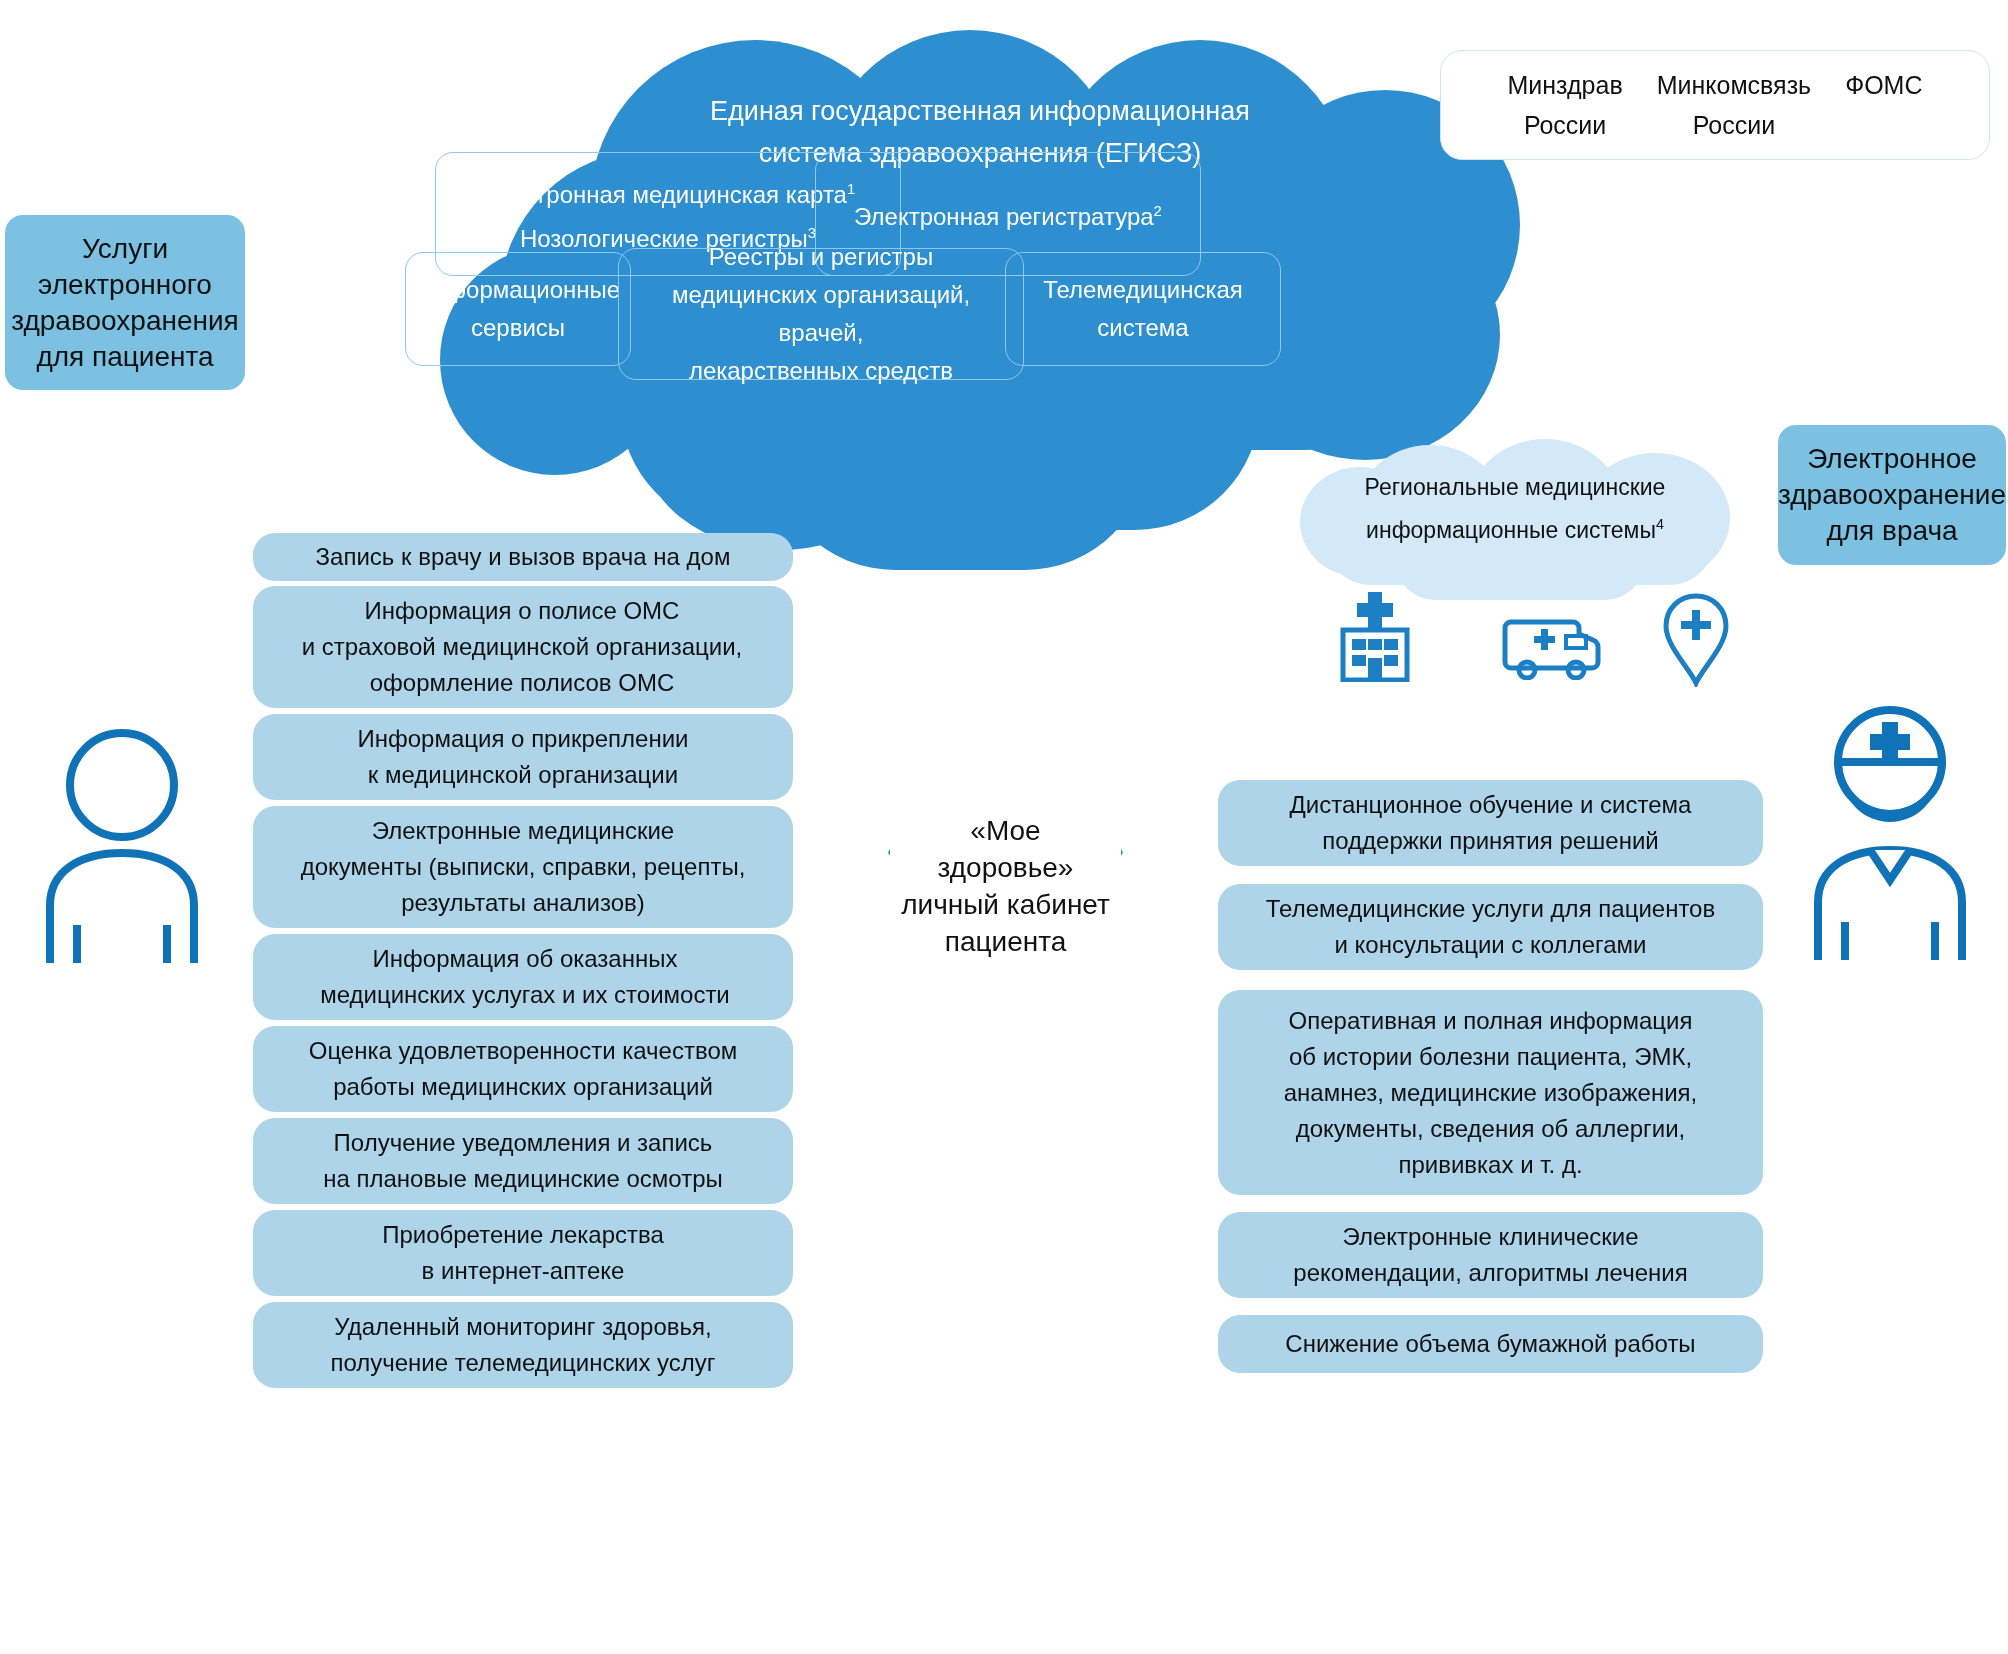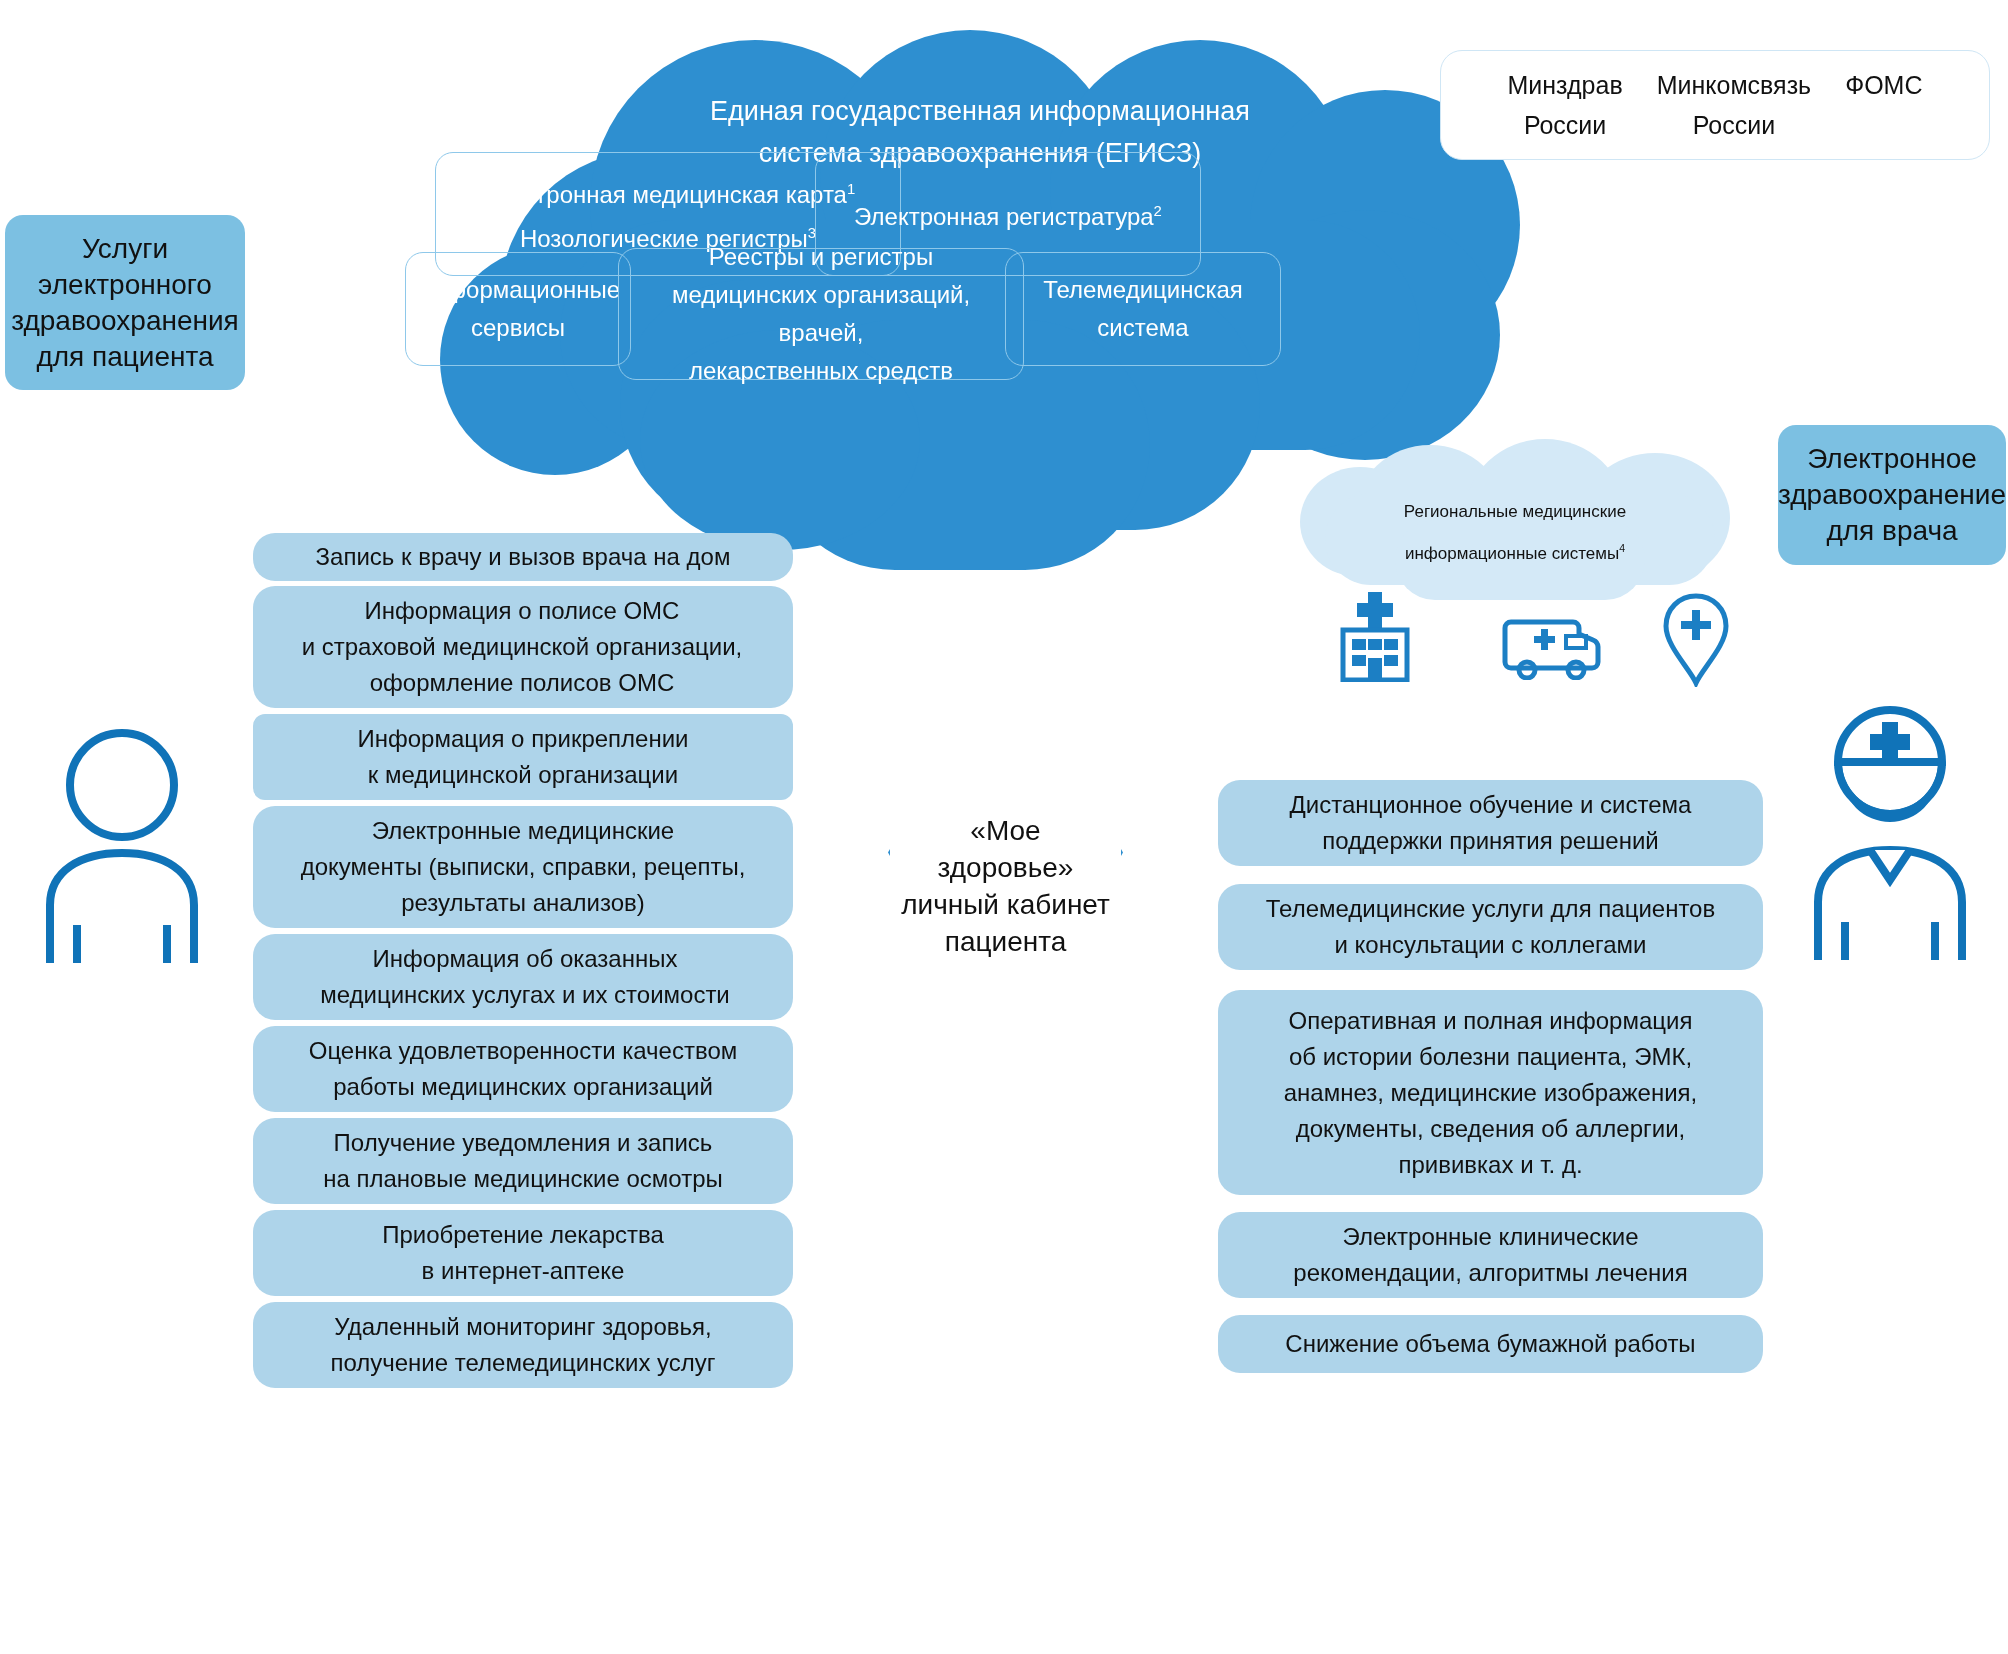--- a/index.html
+++ b/index.html
@@ -28,21 +28,21 @@
   #ministries{left:1440px;top:50px;width:550px;height:110px;background:#fff;
       border:1.5px solid #cfe6f5;border-radius:22px;display:flex;
       align-items:center;justify-content:center;}
   #ministries .cols{display:flex;gap:34px;font-size:25px;line-height:40px;}
   #ministries .c{text-align:center;}
 
   
   #regional-cloud{left:1300px;top:445px;width:430px;height:140px;}
   .rblob{position:absolute;background:#d4e9f7;border-radius:50%;}
   #regional-text{position:absolute;left:18px;top:24px;width:394px;text-align:center;
-      font-size:17px;line-height:37px;color:#111;z-index:4;margin-top:24px;}
+      font-size:23px;line-height:37px;color:#111;z-index:4;}
 
   
   #hexagon{left:888px;top:745px;width:235px;height:215px;z-index:7;}
   #hexagon .hx{position:absolute;inset:0;background:#fff;
       border:2px solid #2e8fd0;
       clip-path:polygon(25% 2%,75% 2%,100% 50%,75% 98%,25% 98%,0% 50%);}
   #hexagon .txt{position:absolute;inset:0;display:flex;align-items:flex-end;
       justify-content:center;text-align:center;font-size:28px;line-height:37px;}
   sup{font-size:0.62em;}
 </style>
@@ -201,21 +201,21 @@
 <div class="abs lightbox" style="left:253px;top:533px;width:540px;height:48px;flex-direction:column;">
   <div>Запись к врачу и вызов врача на дом</div>
 </div>
 
 <div class="abs lightbox" style="left:253px;top:586px;width:540px;height:122px;flex-direction:column;padding-left:12px;">
   <div>Информация о полисе ОМС</div>
   <div>и страховой медицинской организации,</div>
   <div>оформление полисов ОМС</div>
 </div>
 
-<div class="abs lightbox" style="left:253px;top:714px;width:540px;height:86px;flex-direction:column;border-radius:12px;">
+<div class="abs lightbox" style="left:253px;top:714px;width:540px;height:86px;flex-direction:column;">
   <div>Информация о прикреплении</div>
   <div>к медицинской организации</div>
 </div>
 
 <div class="abs lightbox" style="left:253px;top:806px;width:540px;height:122px;flex-direction:column;">
   <div>Электронные медицинские</div>
   <div>документы (выписки, справки, рецепты,</div>
   <div>результаты анализов)</div>
 </div>
 

